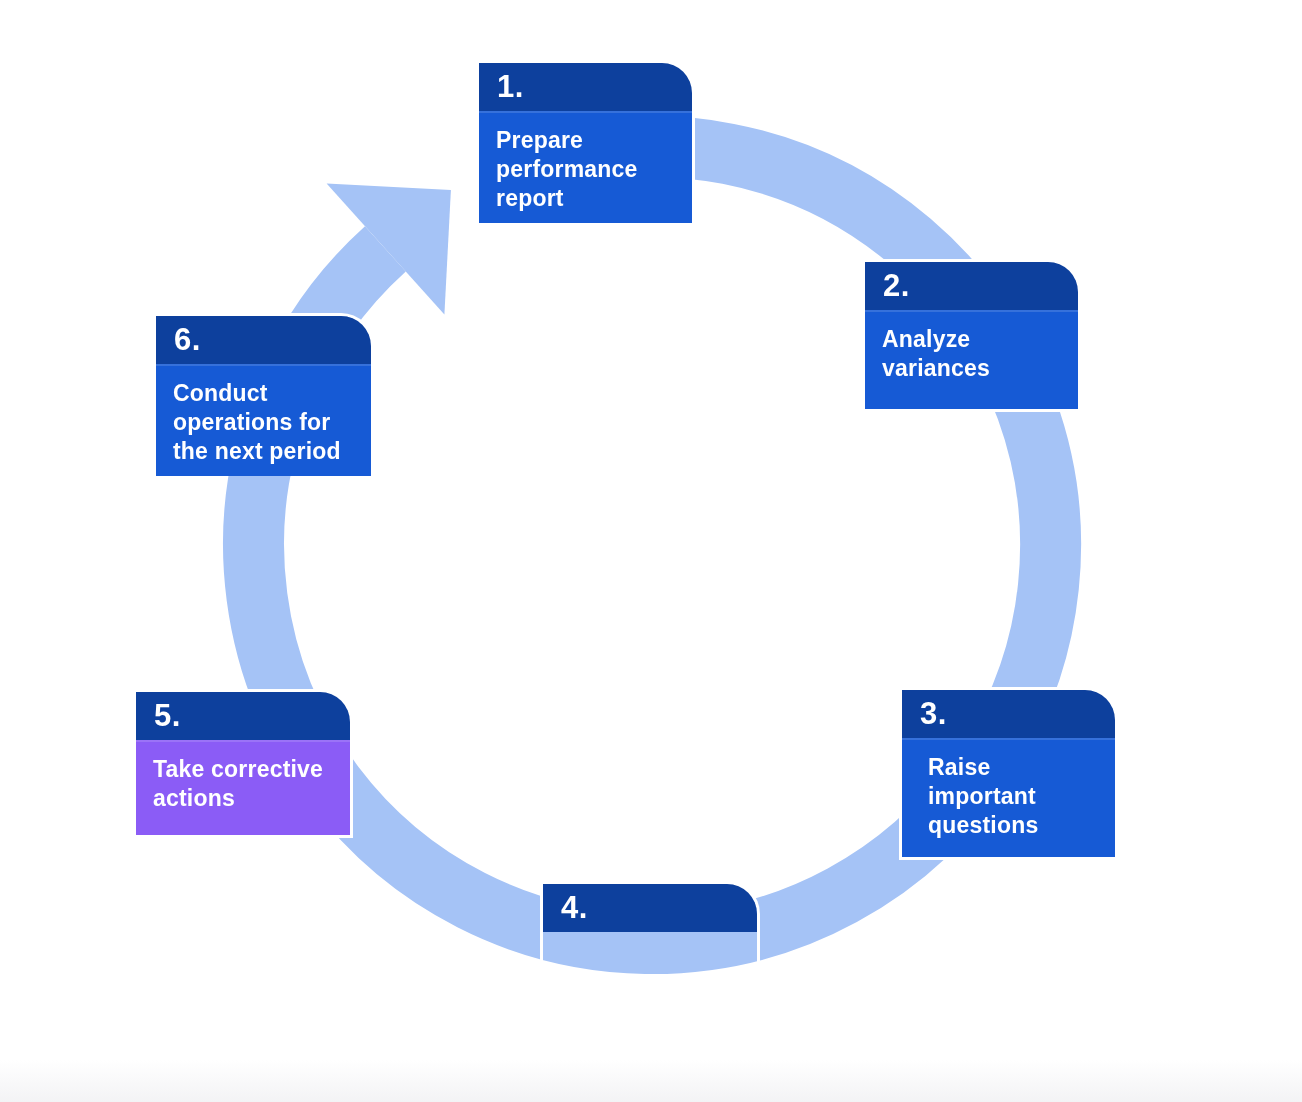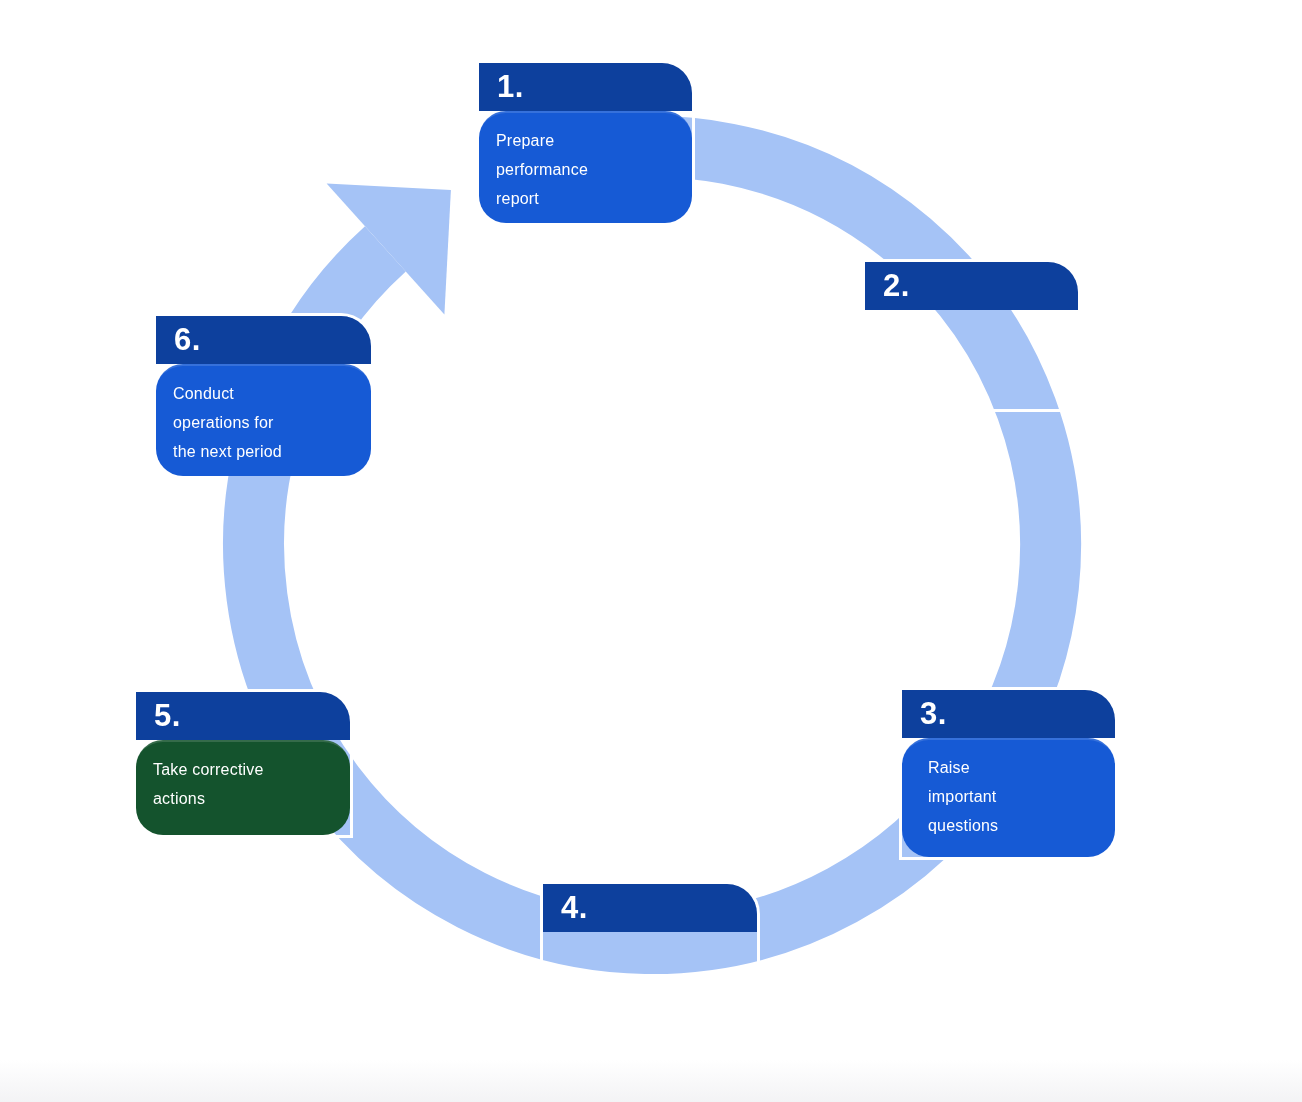--- a/index.html
+++ b/index.html
@@ -28,27 +28,26 @@
     padding:0 18px;
     color:#ffffff;
     font-weight:bold;
     font-size:31px;
     letter-spacing:0.5px;
   }
   .card-body {
     flex:1;
     padding:13px 16px 10px 17px;
     color:#ffffff;
-    font-weight:normal;
-    font-size:16px;
+    font-weight:bold;
+    font-size:23px;
     line-height:29px;
     letter-spacing:0.2px;
     white-space:pre-line;
     border-top:2px solid rgba(255,255,255,0.14);
-    border-radius:27px;
   }
   
   .card-1 { left:479px; top:63px;  width:213px; height:155px; }
   .card-2 { left:865px; top:262px; width:213px; height:147px; }
   .card-3 { left:902px; top:690px; width:213px; height:167px; }
   .card-4 { left:543px; top:884px; width:214px; height:147px; }
   .card-5 { left:136px; top:692px; width:214px; height:143px; }
   .card-6 { left:156px; top:316px; width:215px; height:156px; }
   .bottom-fade {
     position:absolute;
@@ -76,20 +75,22 @@
     </div>
     <div class="card-body" style="background-color: rgb(22, 90, 213);">Prepare
 performance
 report</div>
   </div>
 
   <div class="card card-2">
     <div class="card-header" style="background-color: rgb(13, 64, 157);">
       <span>2.</span>
     </div>
+    <div class="card-body" style="background-color: rgb(22, 90, 213);">Analyze
+variances</div>
   </div>
 
   <div class="card card-3">
     <div class="card-header" style="background-color: rgb(13, 64, 157);">
       <span>3.</span>
     </div>
     <div class="card-body" style="background-color: rgb(22, 90, 213); padding-left: 26px;">Raise
 important
 questions</div>
   </div>
@@ -97,21 +98,21 @@
   <div class="card card-4">
     <div class="card-header" style="background-color: rgb(13, 64, 157);">
       <span>4.</span>
     </div>
   </div>
 
   <div class="card card-5">
     <div class="card-header" style="background-color: rgb(13, 64, 157);">
       <span>5.</span>
     </div>
-    <div class="card-body" style="background-color: #14532d;">Take corrective
+    <div class="card-body" style="background-color: #8b5cf6;">Take corrective
 actions</div>
   </div>
 
   <div class="card card-6">
     <div class="card-header" style="background-color: rgb(13, 64, 157);">
       <span>6.</span>
     </div>
     <div class="card-body" style="background-color: rgb(22, 90, 213);">Conduct
 operations for
 the next period</div>

